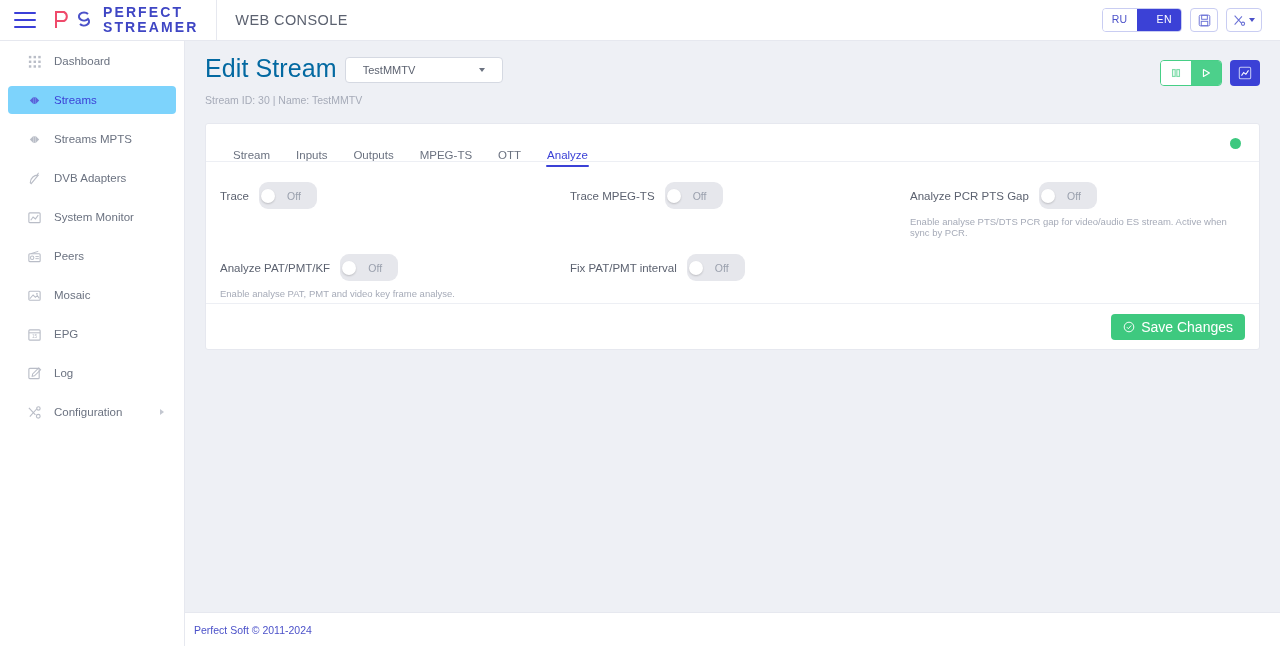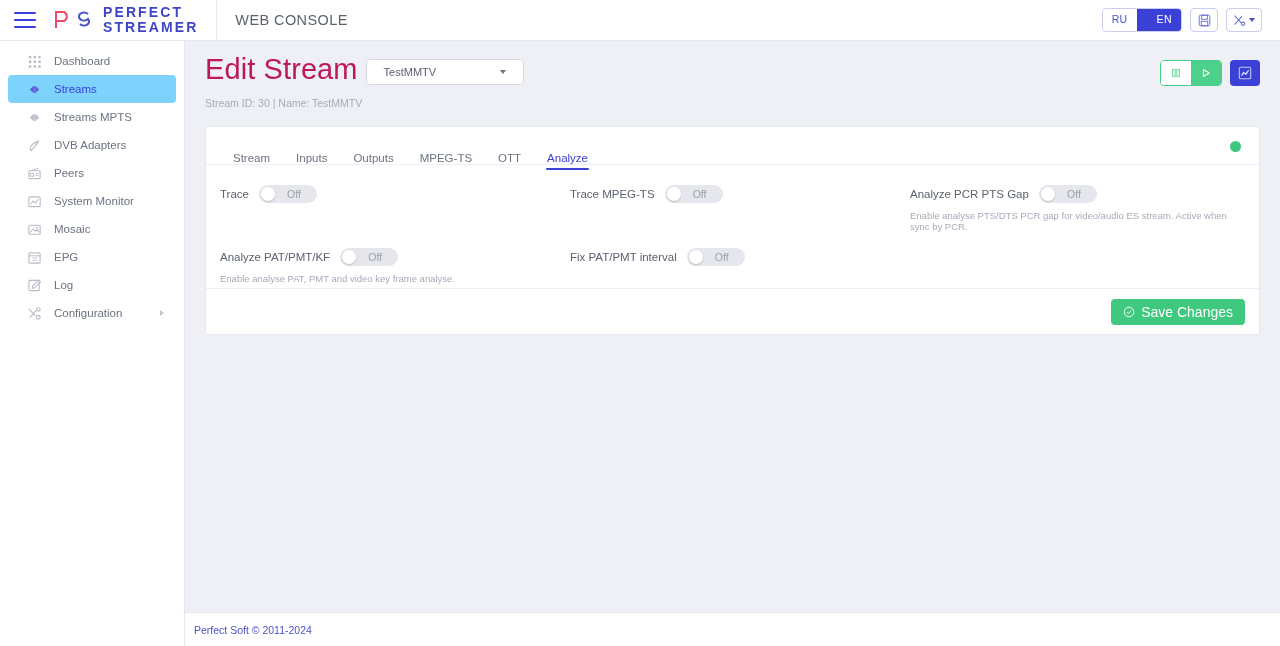--- a/index.html
+++ b/index.html
@@ -63,39 +63,39 @@
     position: absolute; top: 41px; left: 0; width: 185px; height: 605px;
     background: #ffffff; border-right: 1px solid #e6e8ef;
     padding-top: 6px;
   }
   .nav-item {
     height: 28px; display: flex; align-items: center; gap: 12px;
     padding-left: 18px; margin: 0 8px 0 8px; border-radius: 4px;
     cursor: pointer; position: relative;
   }
   .nav-item + .nav-item { margin-top: 0; }
-  .nav-wrap { display: flex; flex-direction: column; gap: 0; }
+  .nav-wrap { display: flex; flex-direction: column; gap: 11px; }
   .nav-item .nav-label { font-size: 11.5px; color: #6b7280; }
   .nav-item.active { background: #7dd3fc; }
   .nav-item.active .nav-label { color: #3b41d6; }
   .nav-icon { width: 16px; height: 16px; display: flex; align-items: center; justify-content: center; flex: 0 0 16px; }
   .nav-chevron {
     margin-left: auto; margin-right: 12px;
     width: 0; height: 0; border-top: 3.5px solid transparent;
     border-bottom: 3.5px solid transparent; border-left: 4px solid #c3c7d0;
   }
 
   
   .main {
     position: absolute; top: 41px; left: 185px;
     width: 1095px; height: 605px; background: #eef0f5;
   }
   .page-head { padding: 12px 20px 0 20px; position: relative; }
   .title-row { display: flex; align-items: center; gap: 8px; }
-  .page-title { font-size: 29px; color: #be185d; font-weight: 400; letter-spacing: .1px; }
+  .page-title { font-size: 25px; color: #0369a1; font-weight: 400; letter-spacing: .1px; }
   .stream-select {
     width: 158px; height: 26px; border: 1px solid #d5d9e2; border-radius: 4px;
     background: #fff; display: flex; align-items: center; padding: 0 17px;
     font-size: 11px; color: #5c6270; cursor: pointer; margin-top: 4px;
   }
   .stream-select .caret {
     margin-left: auto; width: 0; height: 0;
     border-left: 3.5px solid transparent; border-right: 3.5px solid transparent;
     border-top: 4px solid #6b7280;
   }
@@ -140,21 +140,21 @@
     grid-template-columns: 350px 340px 1fr;
     padding: 0 14px 0 14px;
     row-gap: 16px;
   }
   .field { padding-left: 0; }
   .field-row { display: flex; align-items: center; gap: 10px; }
   .field-label { font-size: 11.5px; color: #5c6270; white-space: nowrap; }
   .field-help { font-size: 9.5px; color: #a6abb8; margin-top: 7px; }
 
   .toggle {
-    display: inline-flex; align-items: center; height: 18px;
+    display: inline-flex; align-items: center; height: 27px;
     background: #e6e7ec; border-radius: 9px; padding: 2px; cursor: pointer;
     min-width: 58px;
   }
   .toggle .knob {
     width: 14px; height: 14px; border-radius: 50%; background: #fff;
     box-shadow: 0 1px 2px rgba(0,0,0,.18); flex: 0 0 14px;
   }
   .toggle .state {
     font-size: 10.5px; color: #9aa0ad; margin: 0 auto; padding: 0 9px 0 7px;
   }
@@ -267,37 +267,37 @@
           <svg width="15" height="15" viewBox="0 0 16 16">
             <path d="M3.5 12.5 C3.5 7.5 8 4 12 4.5 L4.5 13.5 Z" fill="none" stroke="#b9bdc7" stroke-width="1.2"></path>
             <path d="M11 5 a3 3 0 0 1 1.5 -3" fill="none" stroke="#b9bdc7" stroke-width="1.2"></path>
           </svg>
         </span>
         <span class="nav-label">DVB Adapters</span>
       </div>
       <div class="nav-item">
         <span class="nav-icon">
           <svg width="15" height="15" viewBox="0 0 16 16">
+            <rect x="2" y="3" width="12" height="10.5" rx="1" fill="none" stroke="#b9bdc7" stroke-width="1.2"></rect>
+            <path d="M4 11 L6.5 7.5 L9 9.5 L12 5.5" fill="none" stroke="#b9bdc7" stroke-width="1.1"></path>
+          </svg>
+        </span>
+        <span class="nav-label">System Monitor</span>
+      </div>
+      <div class="nav-item">
+        <span class="nav-icon">
+          <svg width="15" height="15" viewBox="0 0 16 16">
             <rect x="2" y="5" width="12" height="8.5" rx="1" fill="none" stroke="#b9bdc7" stroke-width="1.2"></rect>
             <circle cx="5.5" cy="9.3" r="1.8" fill="none" stroke="#b9bdc7" stroke-width="1.1"></circle>
             <rect x="9" y="7.6" width="3.6" height="1" fill="#b9bdc7"></rect>
             <rect x="9" y="9.8" width="3.6" height="1" fill="#b9bdc7"></rect>
             <path d="M4 5 L12 2.5" stroke="#b9bdc7" stroke-width="1"></path>
           </svg>
         </span>
         <span class="nav-label">Peers</span>
-      </div>
-      <div class="nav-item">
-        <span class="nav-icon">
-          <svg width="15" height="15" viewBox="0 0 16 16">
-            <rect x="2" y="3" width="12" height="10.5" rx="1" fill="none" stroke="#b9bdc7" stroke-width="1.2"></rect>
-            <path d="M4 11 L6.5 7.5 L9 9.5 L12 5.5" fill="none" stroke="#b9bdc7" stroke-width="1.1"></path>
-          </svg>
-        </span>
-        <span class="nav-label">System Monitor</span>
       </div>
       <div class="nav-item">
         <span class="nav-icon">
           <svg width="15" height="15" viewBox="0 0 16 16">
             <rect x="2" y="3.5" width="12" height="9.5" rx="1" fill="none" stroke="#b9bdc7" stroke-width="1.2"></rect>
             <path d="M3 11.5 L6.5 7.5 L9 10 L11 8 L13 11" fill="none" stroke="#b9bdc7" stroke-width="1.1"></path>
             <circle cx="10.6" cy="6.2" r="1" fill="#b9bdc7"></circle>
           </svg>
         </span>
         <span class="nav-label">Mosaic</span>

